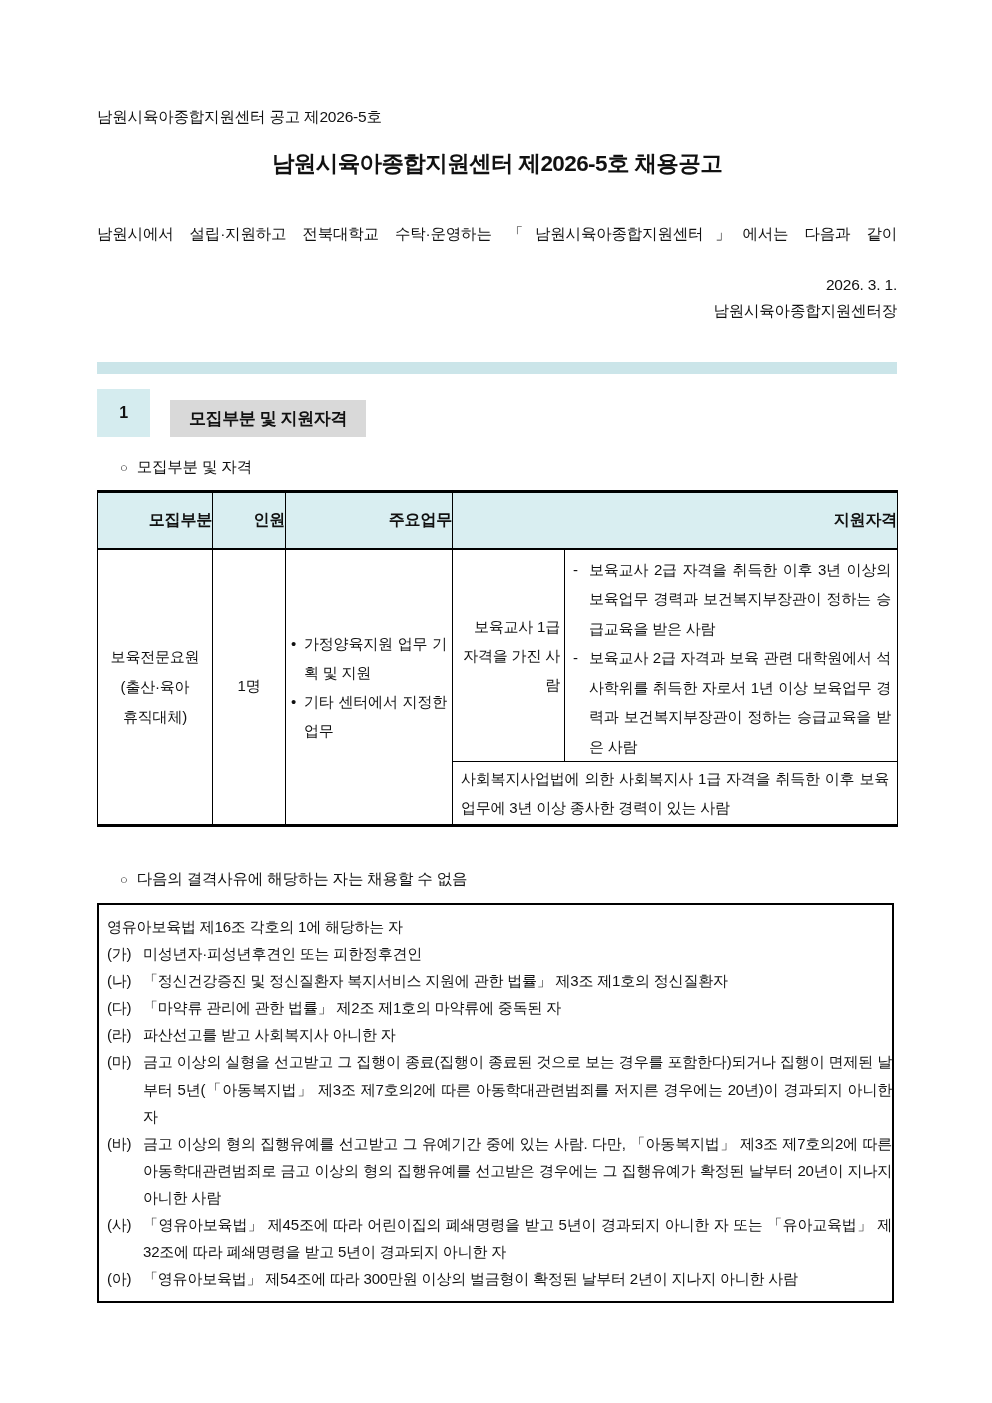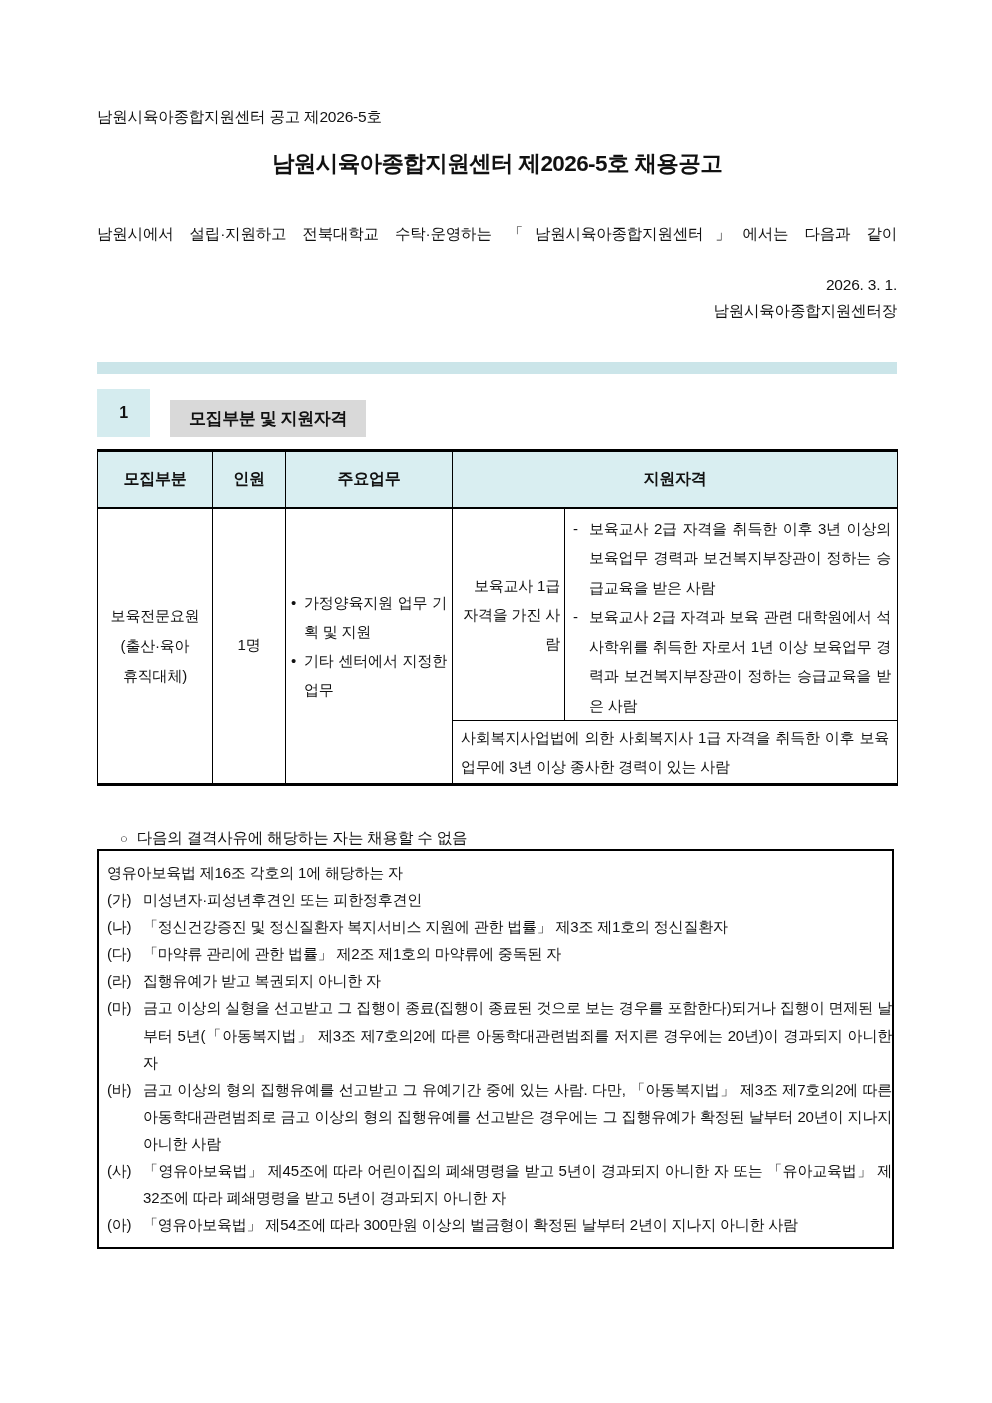--- a/index.html
+++ b/index.html
@@ -38,21 +38,21 @@
   .sub-heading { margin-top:20px; padding-left:23px; font-size:15.5px; }
   .sub-heading .circle { font-size:13px; margin-right:9px; }
 
   table.recruit {
     margin-top:12px; width:800px; table-layout:fixed; border-collapse:collapse;
     border-top:3px solid #000; border-bottom:3px solid #000;
   }
   .recruit th, .recruit td { border:1px solid #000; font-size:15px; }
   .recruit th {
     background:var(--table-header-bg,#d9eef1);
-    height:57px; font-size:16px; font-weight:bold; text-align:center;
+    height:57px; font-size:16px; font-weight:bold; text-align:right;
     border-bottom:2px solid #000;
   }
   tr.body-top td { height:194px; }
   tr.body-bottom td { height:60px; }
 
   .c-pos { text-align:center; vertical-align:middle; line-height:30px; }
   .c-cnt { text-align:center; vertical-align:middle; }
   .c-duty { vertical-align:middle; padding:0 5px; }
   .duty { display:flex; line-height:29px; }
   .duty-marker { flex:0 0 13px; }
@@ -63,21 +63,21 @@
   .qr-item { display:flex; line-height:29.5px; }
   .qr-marker { flex:0 0 16px; text-align:left; }
   .qr-text { flex:1; text-align:justify; }
 
   .c-qual-b { vertical-align:middle; padding:2px 8px; line-height:29px; text-align:justify; }
 
   .dq-heading { margin-top:42px; padding-left:23px; font-size:15.5px; }
   .dq-heading .circle { font-size:13px; margin-right:9px; }
 
   .dq-box {
-    width:797px; border:2px solid #000;
+    margin-top:13px; width:797px; border:2px solid #000;
     padding:8px 0 9px 8px; font-size:15px; line-height:27.1px;
   }
   .dq-intro { }
   .dq-item { display:flex; }
   .dq-marker { flex:0 0 36px; }
   .dq-text { flex:1; text-align:justify; }
 </style>
 </head>
 <body>
 
@@ -94,20 +94,23 @@
   <div class="date-line">2026. 3. 1.</div>
   <div class="sign-line">남원시육아종합지원센터장</div>
 
   <div class="divider"></div>
 
   <div class="section-header">
     <div class="section-number">1</div>
     <div class="section-title">모집부분 및 지원자격</div>
   </div>
 
+  <div class="sub-heading">
+    <span class="circle">○</span><span>모집부분 및 자격</span>
+  </div>
 
   <table class="recruit">
     <colgroup>
       <col style="width:115px">
         <col style="width:73px">
         <col style="width:167px">
         <col style="width:112px">
         <col style="width:333px">
     </colgroup>
     <tbody>
@@ -165,21 +168,21 @@
     <div class="dq-item">
       <span class="dq-marker">(나)</span>
       <span class="dq-text">「정신건강증진 및 정신질환자 복지서비스 지원에 관한 법률」 제3조 제1호의 정신질환자</span>
     </div>
     <div class="dq-item">
       <span class="dq-marker">(다)</span>
       <span class="dq-text">「마약류 관리에 관한 법률」 제2조 제1호의 마약류에 중독된 자</span>
     </div>
     <div class="dq-item">
       <span class="dq-marker">(라)</span>
-      <span class="dq-text">집행유예가 받고 복권되지 아니한 자</span>
+      <span class="dq-text">파산선고를 받고 사회복지사 아니한 자</span>
     </div>
     <div class="dq-item">
       <span class="dq-marker">(마)</span>
       <span class="dq-text">금고 이상의 실형을 선고받고 그 집행이 종료(집행이 종료된 것으로 보는 경우를 포함한다)되거나 집행이 면제된 날부터 5년(「아동복지법」 제3조 제7호의2에 따른 아동학대관련범죄를 저지른 경우에는 20년)이 경과되지 아니한 자</span>
     </div>
     <div class="dq-item">
       <span class="dq-marker">(바)</span>
       <span class="dq-text">금고 이상의 형의 집행유예를 선고받고 그 유예기간 중에 있는 사람. 다만, 「아동복지법」 제3조 제7호의2에 따른 아동학대관련범죄로 금고 이상의 형의 집행유예를 선고받은 경우에는 그 집행유예가 확정된 날부터 20년이 지나지 아니한 사람</span>
     </div>
     <div class="dq-item">

